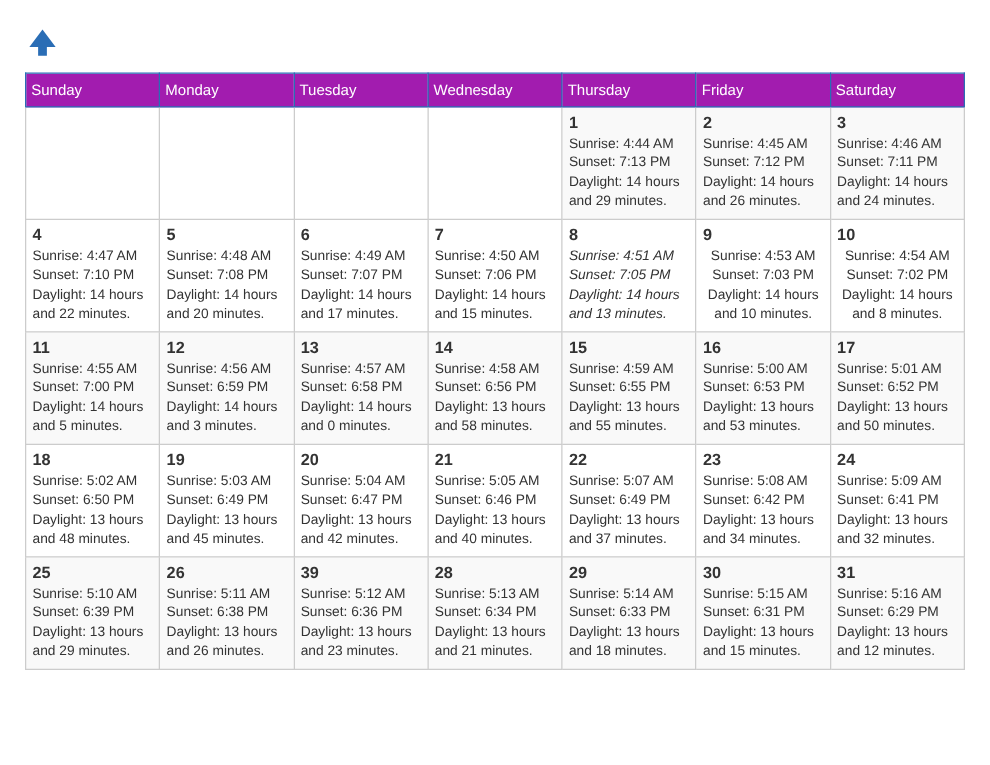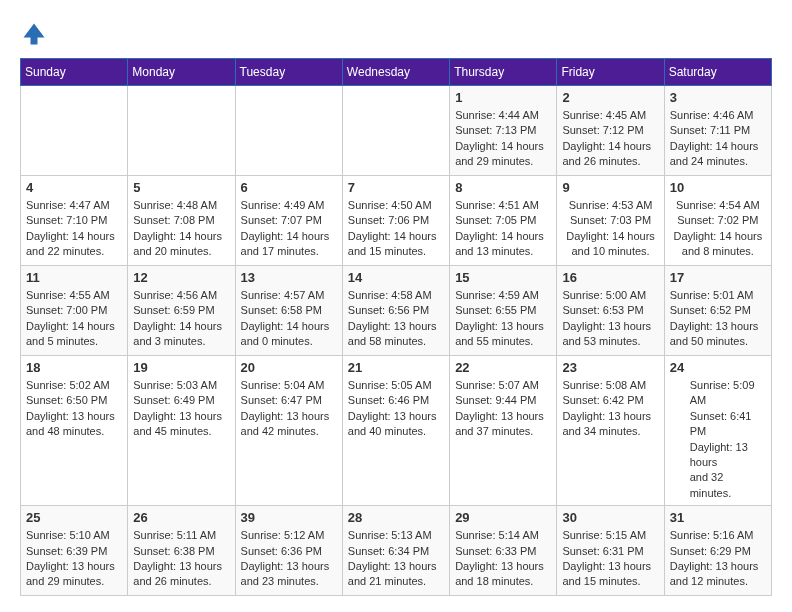--- a/index.html
+++ b/index.html
@@ -51,21 +51,21 @@
     .location {
       font-size: 16px;
       color: #555;
     }
     table {
       width: 100%;
       border-collapse: collapse;
       font-size: 11px;
     }
     thead tr {
-      background-color: #4c1d95;
+      background-color: #a21caf;
       color: white;
     }
     thead th {
       padding: 6px 4px;
       text-align: left;
       font-size: 12px;
       font-weight: normal;
       border: 1px solid #2a6db5;
     }
     tbody tr {
@@ -179,21 +179,21 @@
         </td>
         <td>
           <span class="day-number">7</span>
           <div class="day-info" style="white-space: pre-line;">Sunrise: 4:50 AM
 Sunset: 7:06 PM
 Daylight: 14 hours
 and 15 minutes.</div>
         </td>
         <td>
           <span class="day-number">8</span>
-          <div class="day-info" style="white-space: pre-line;">Sunrise: 4:51 AM
+          <div class="day-info" style="white-space: pre-line; font-style: italic;">Sunrise: 4:51 AM
 Sunset: 7:05 PM
 Daylight: 14 hours
 and 13 minutes.</div>
         </td>
         <td>
           <span class="day-number">9</span>
           <div class="day-info" style="white-space: pre-line; text-align: center;">Sunrise: 4:53 AM
 Sunset: 7:03 PM
 Daylight: 14 hours
 and 10 minutes.</div>
@@ -282,34 +282,34 @@
         <td>
           <span class="day-number">21</span>
           <div class="day-info" style="white-space: pre-line;">Sunrise: 5:05 AM
 Sunset: 6:46 PM
 Daylight: 13 hours
 and 40 minutes.</div>
         </td>
         <td>
           <span class="day-number">22</span>
           <div class="day-info" style="white-space: pre-line;">Sunrise: 5:07 AM
-Sunset: 9:44 PM
+Sunset: 6:49 PM
 Daylight: 13 hours
 and 37 minutes.</div>
         </td>
         <td>
           <span class="day-number">23</span>
           <div class="day-info" style="white-space: pre-line;">Sunrise: 5:08 AM
 Sunset: 6:42 PM
 Daylight: 13 hours
 and 34 minutes.</div>
         </td>
         <td>
           <span class="day-number">24</span>
-          <div class="day-info" style="white-space: pre-line; margin-left: 20px;">Sunrise: 5:09 AM
+          <div class="day-info" style="white-space: pre-line;">Sunrise: 5:09 AM
 Sunset: 6:41 PM
 Daylight: 13 hours
 and 32 minutes.</div>
         </td>
       </tr>
       <tr>
         <td>
           <span class="day-number">25</span>
           <div class="day-info" style="white-space: pre-line;">Sunrise: 5:10 AM
 Sunset: 6:39 PM

